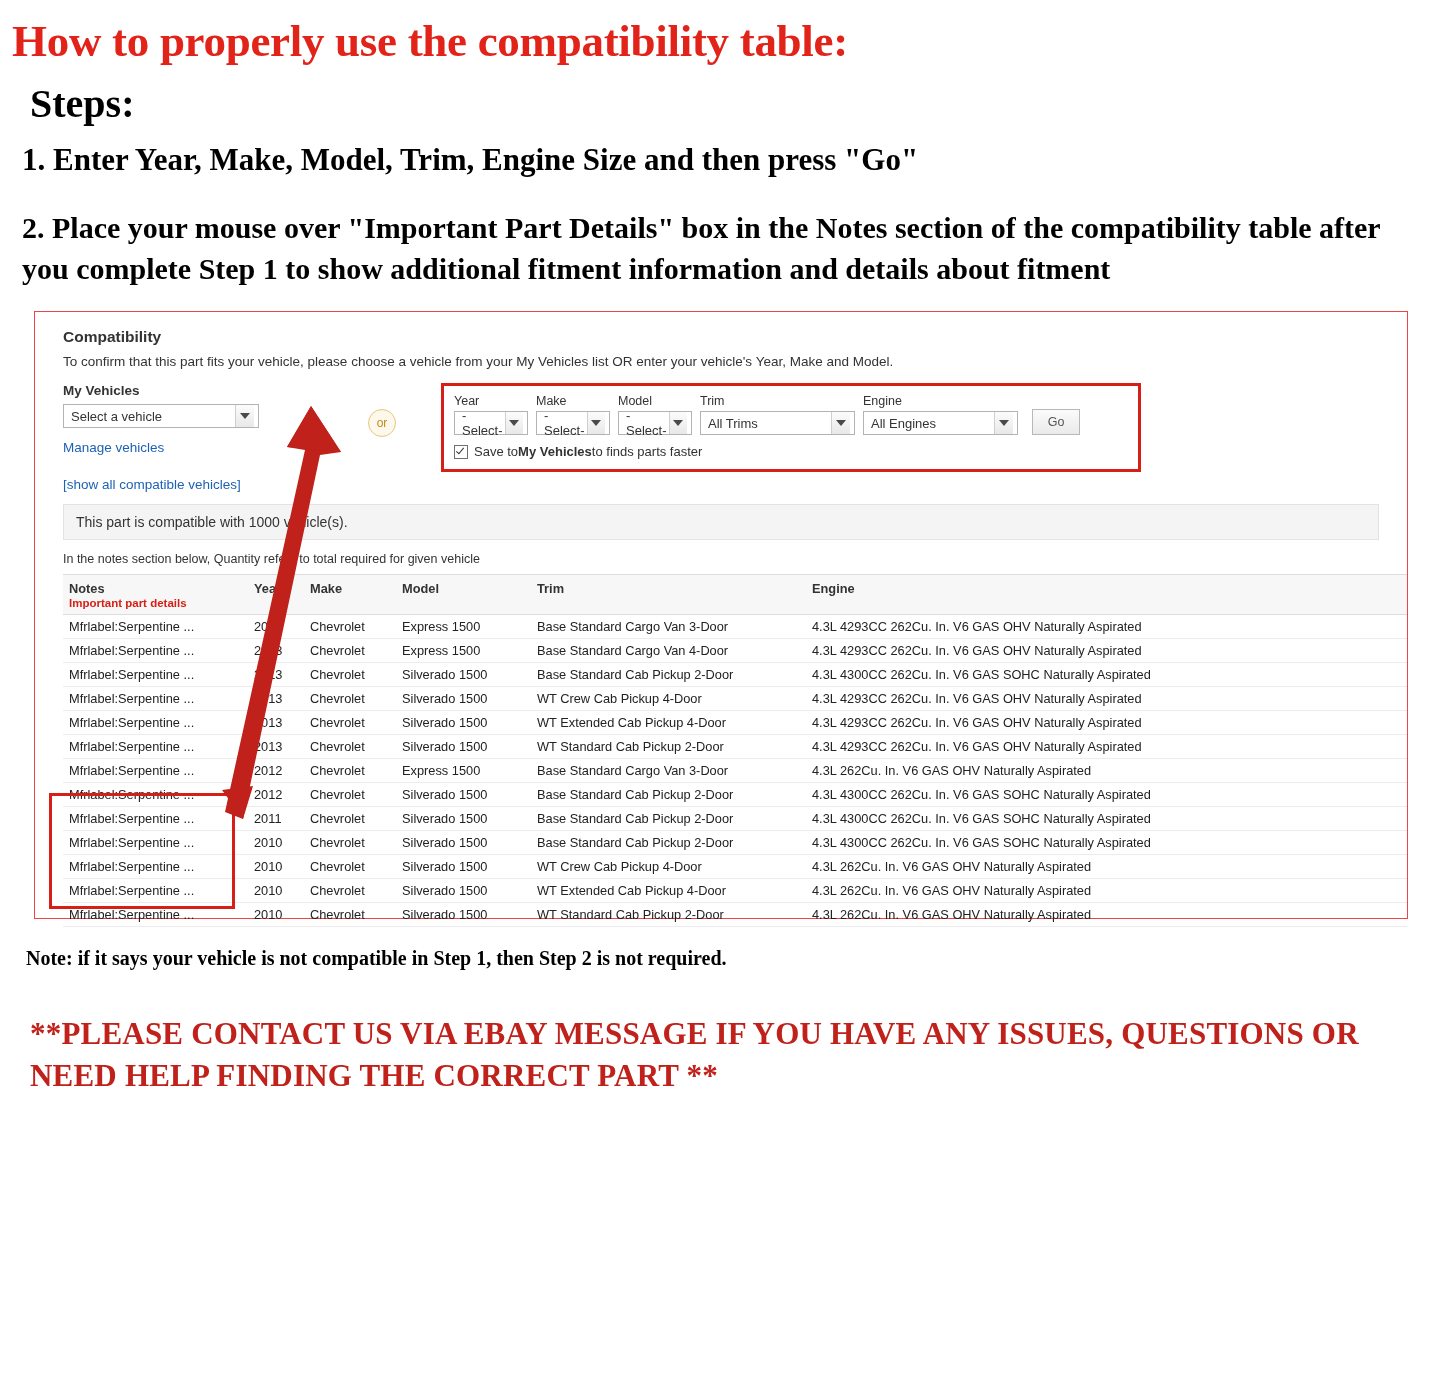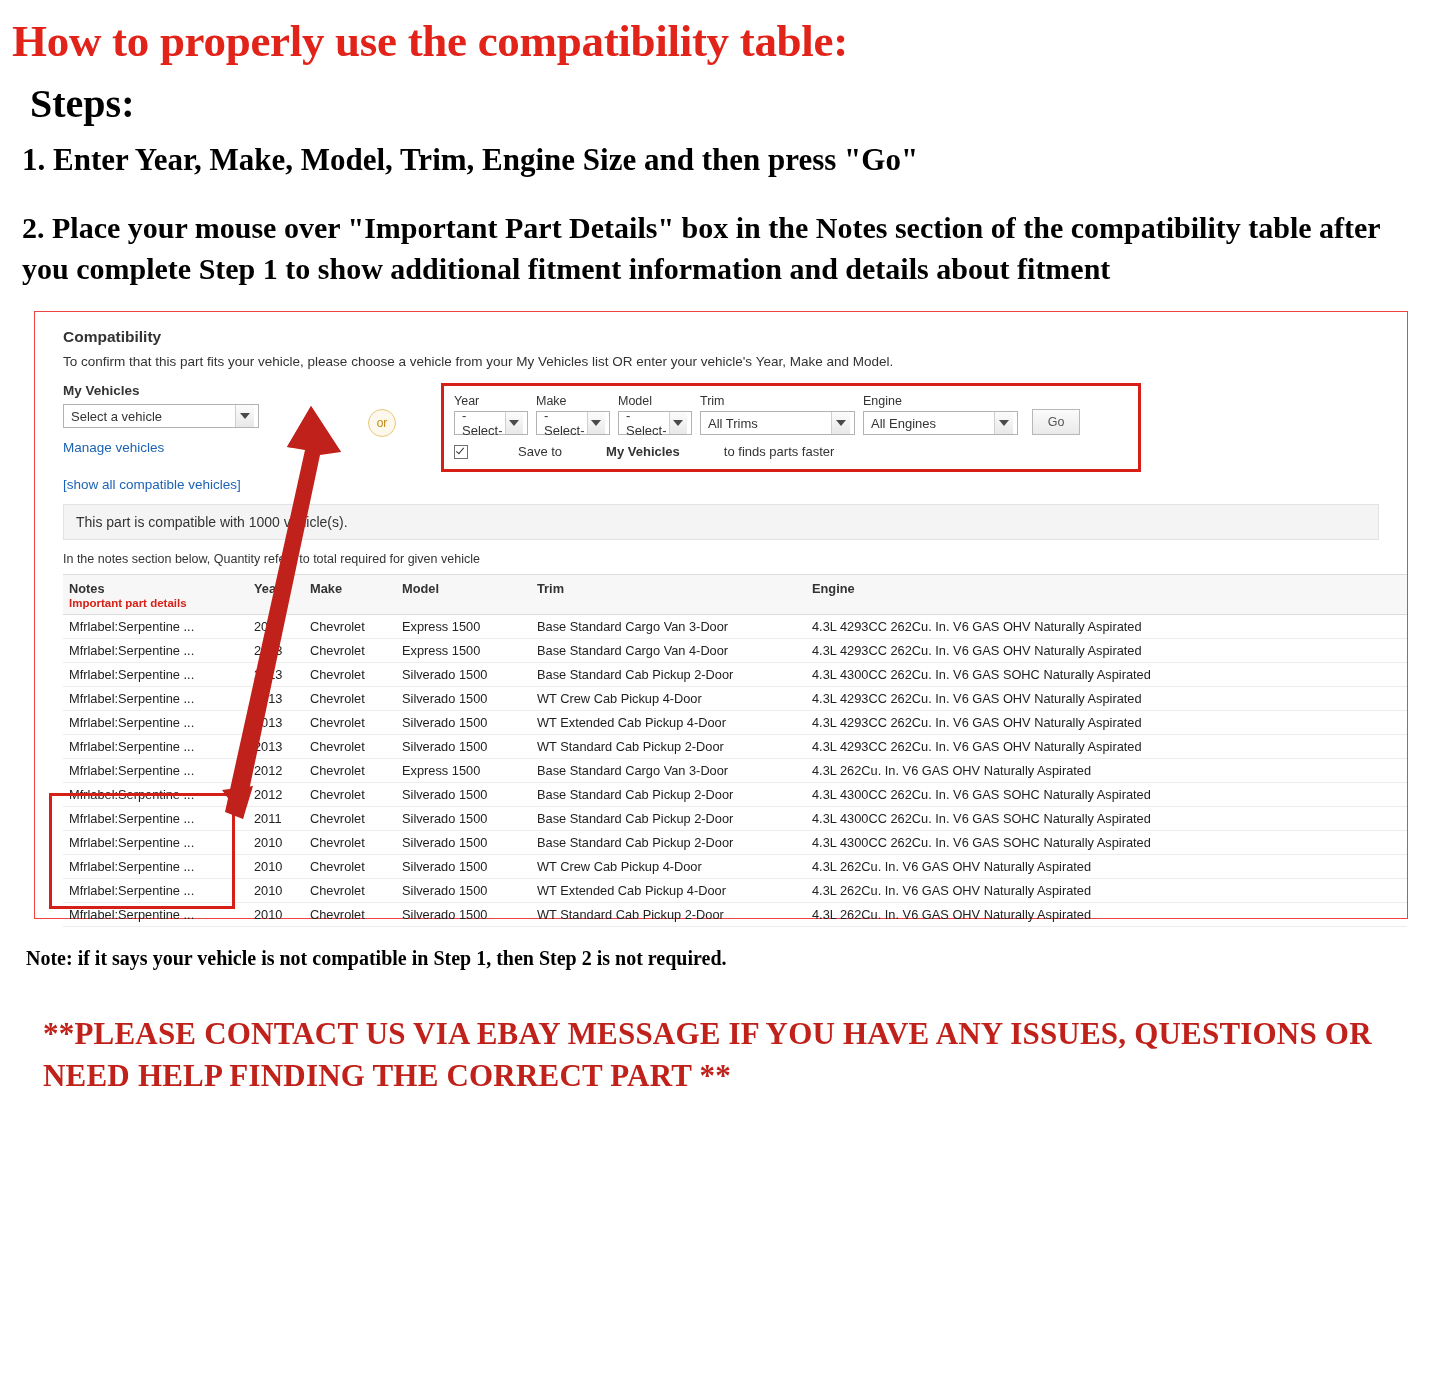--- a/index.html
+++ b/index.html
@@ -177,21 +177,20 @@
     align-items: center;
     justify-content: center;
     margin-left: 6px;
   }
   .save-row {
     display: flex;
     align-items: center;
     margin-top: 9px;
     font-size: 13px;
     color: #333;
-    gap: 44px;
   }
   .chk {
     width: 12px; height: 12px;
     border: 1px solid #6f6f6f;
     background: #fff;
     margin-right: 6px;
     position: relative;
     display: inline-block;
   }
   .chk::after {
@@ -293,21 +292,21 @@
     margin: 0;
     padding: 26px 60px 0 26px;
   }
   .contact-block {
     font-family: "Liberation Serif", serif;
     font-weight: bold;
     font-size: 31px;
     line-height: 1.35;
     color: #c0211a;
     margin: 0;
-    padding: 42px 40px 0 43px;
+    padding: 42px 40px 0 30px;
     letter-spacing: 0.2px;
   }
 </style>
 </head>
 <body>
 
 <div class="page">
 
   <h1 class="heading-red">How to properly use the compatibility table:</h1>
   <h2 class="heading-steps">Steps:</h2>

